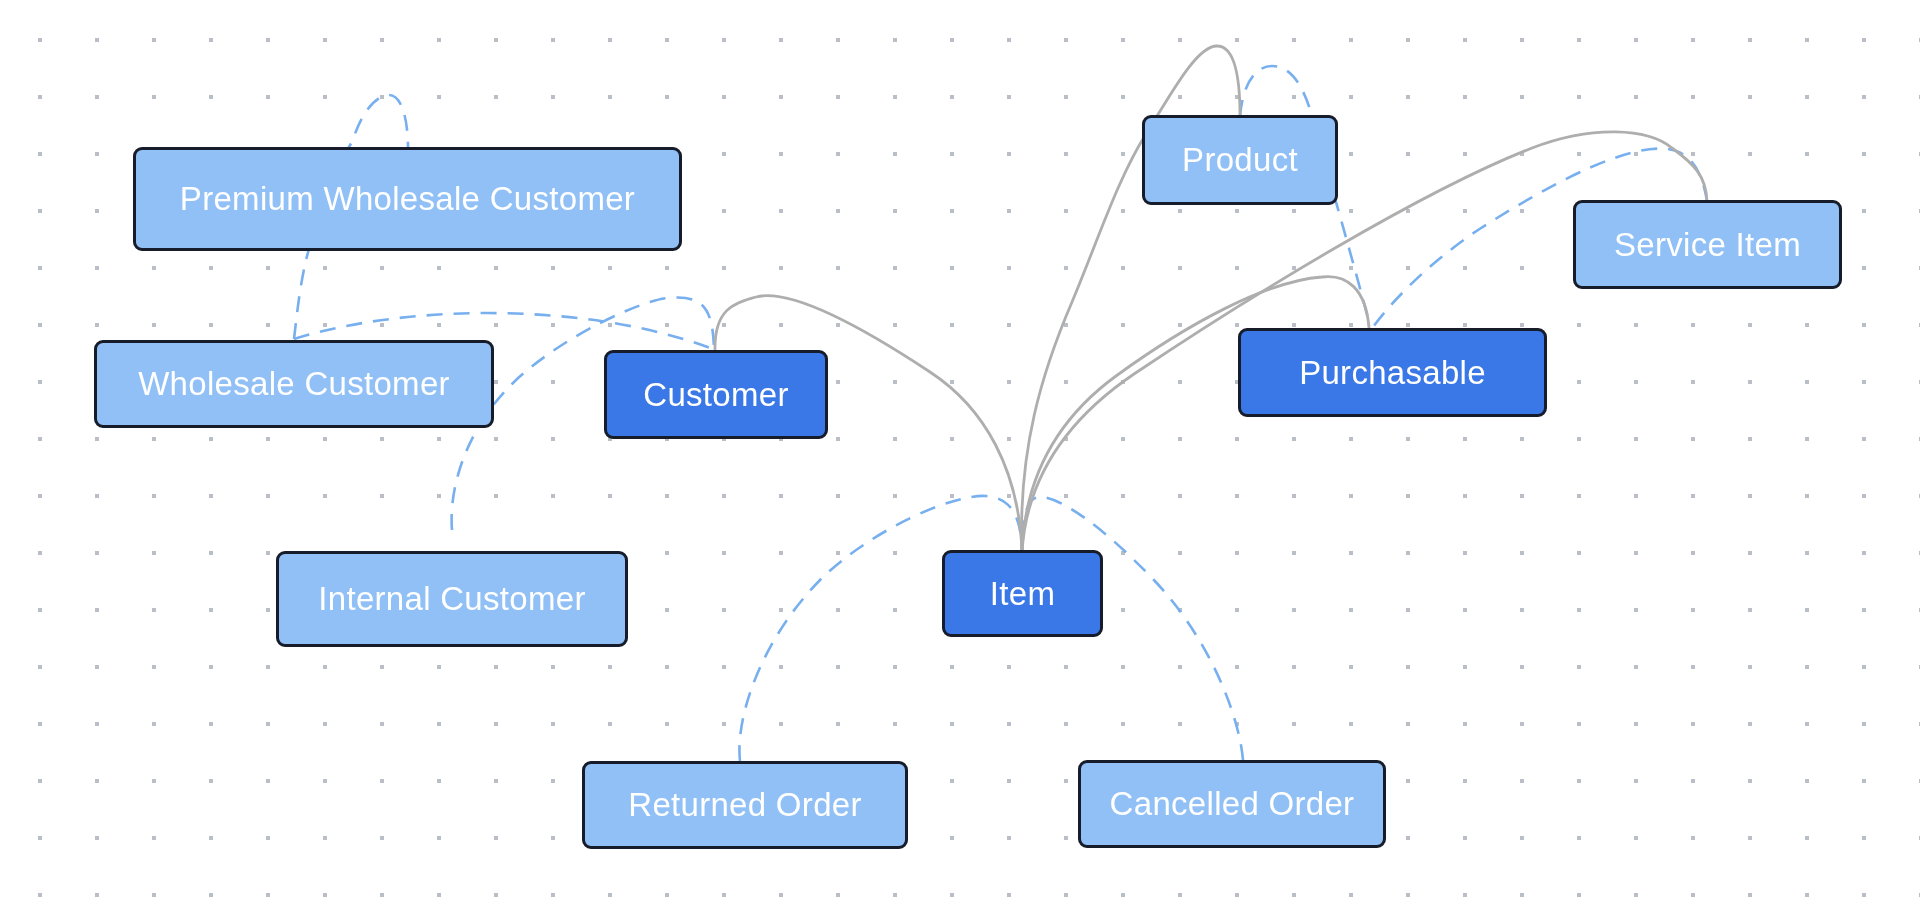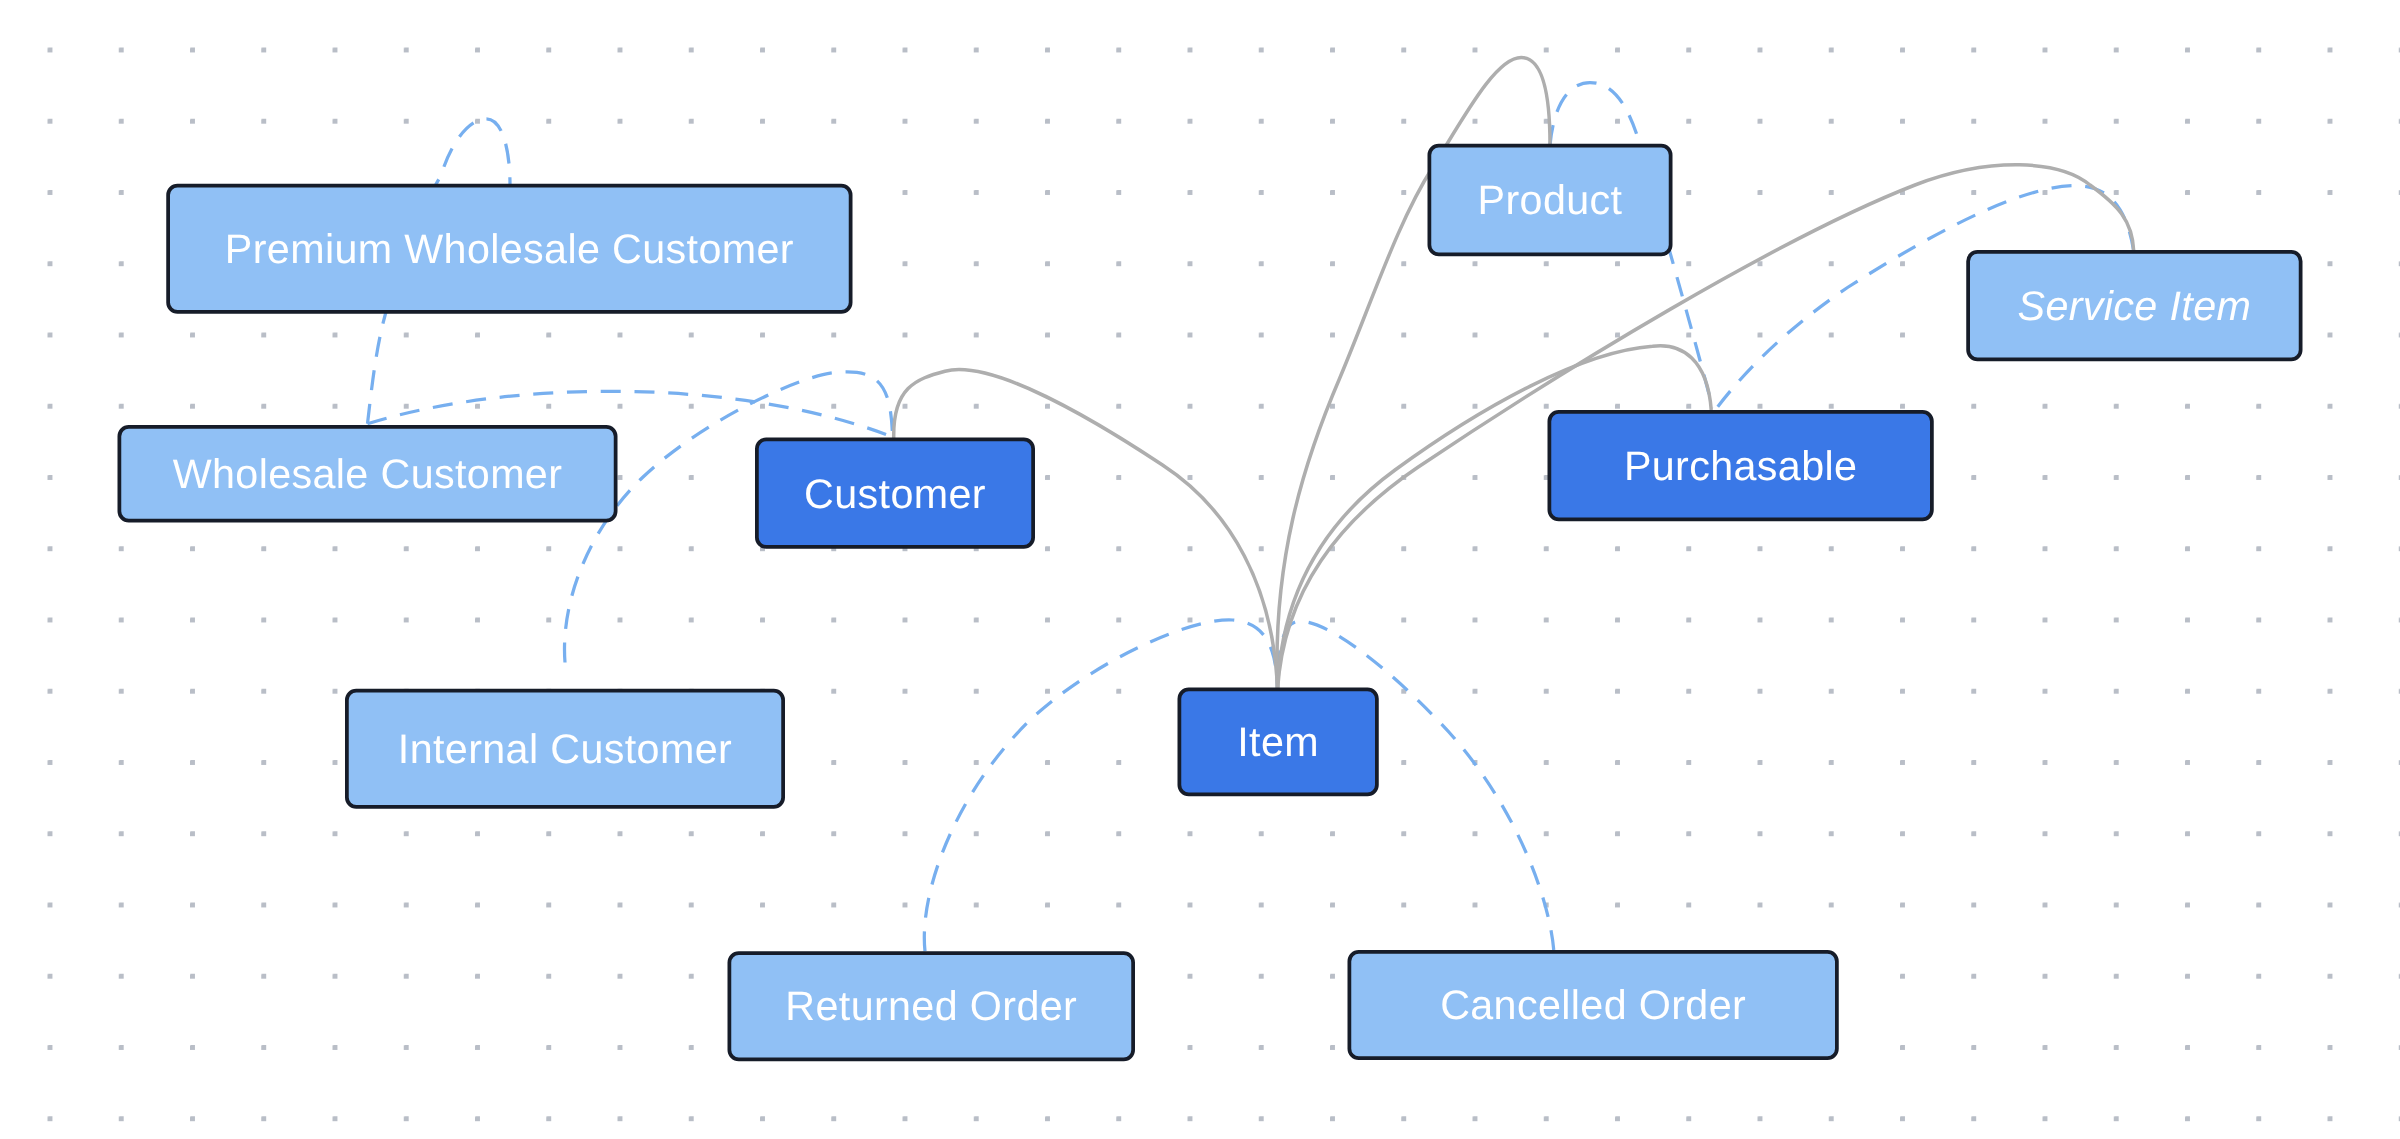--- a/index.html
+++ b/index.html
@@ -68,41 +68,41 @@
       <path d="M 1243 760 C 1239 714 1208 636 1152 578 C 1104 528 1062 498 1041 497 C 1027 496 1022 516 1022 551" class="edge dashed" stroke="#77afef"></path>
       <path d="M 1022 552 C 1019 470 985 408 930 372 C 862 327 790 288 756 297 C 733 303 714 310 715 351" class="edge solid" stroke="#aeaeae"></path>
       <path d="M 1022 552 C 1018 450 1042 372 1072 302 C 1098 240 1118 178 1146 134 C 1170 96 1196 46 1217 46 C 1236 46 1240 82 1240 116" class="edge solid" stroke="#aeaeae"></path>
       <path d="M 1022 552 C 1025 470 1064 414 1116 376 C 1186 325 1266 281 1322 277 C 1346 274 1366 288 1369 328" class="edge solid" stroke="#aeaeae"></path>
       <path d="M 1022 552 C 1027 472 1072 416 1134 374 C 1250 296 1424 190 1532 148 C 1592 125 1648 128 1672 148 C 1694 164 1706 176 1707 201" class="edge solid" stroke="#aeaeae"></path>
     </svg>
   <div id="nodes-layer">
       <div class="node light" style="left: 133px; top: 147px; width: 549px; height: 104px;">
         <span class="node-label">Premium Wholesale Customer</span>
       </div>
-      <div class="node light" style="left: 94px; top: 340px; width: 400px; height: 78px;">
+      <div class="node light" style="left: 94px; top: 340px; width: 400px; height: 88px;">
         <span class="node-label">Wholesale Customer</span>
       </div>
       <div class="node dark" style="left: 604px; top: 350px; width: 224px; height: 89px;">
         <span class="node-label">Customer</span>
       </div>
       <div class="node light" style="left: 276px; top: 531px; width: 352px; height: 96px; margin-top: 20px;">
         <span class="node-label">Internal Customer</span>
       </div>
       <div class="node light" style="left: 1142px; top: 115px; width: 196px; height: 90px;">
         <span class="node-label">Product</span>
       </div>
       <div class="node dark" style="left: 1238px; top: 328px; width: 309px; height: 89px;">
         <span class="node-label">Purchasable</span>
       </div>
-      <div class="node light" style="left: 1573px; top: 200px; width: 269px; height: 89px; font-style: italic;">
+      <div class="node light" style="left: 1573px; top: 200px; width: 269px; height: 89px;">
         <span class="node-label">Service Item</span>
       </div>
       <div class="node dark" style="left: 942px; top: 550px; width: 161px; height: 87px;">
         <span class="node-label">Item</span>
       </div>
       <div class="node light" style="left: 582px; top: 761px; width: 326px; height: 88px;">
         <span class="node-label">Returned Order</span>
       </div>
-      <div class="node light" style="left: 1078px; top: 760px; width: 393px; height: 88px;">
+      <div class="node light" style="left: 1078px; top: 760px; width: 308px; height: 88px;">
         <span class="node-label">Cancelled Order</span>
       </div>
     </div>
 </div>
 
 </body></html>

